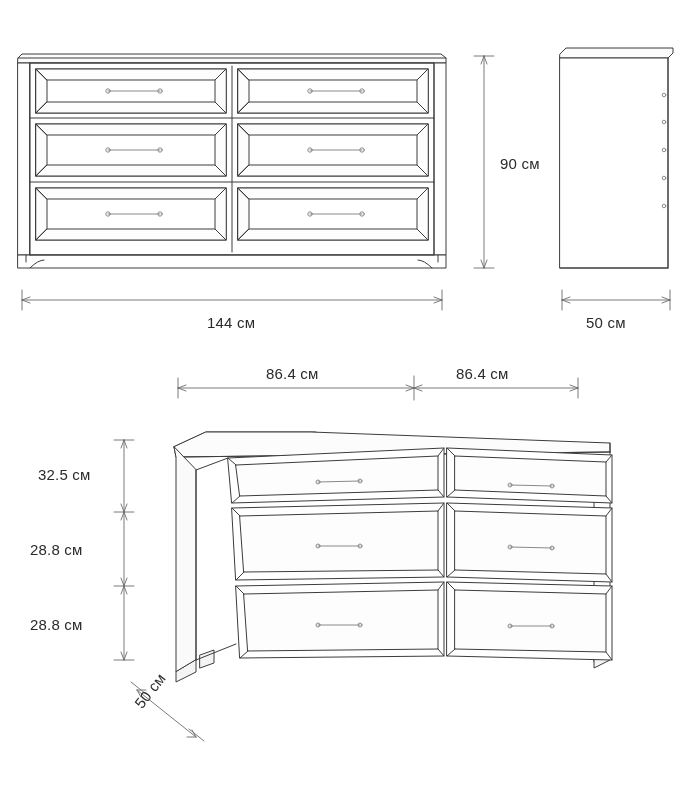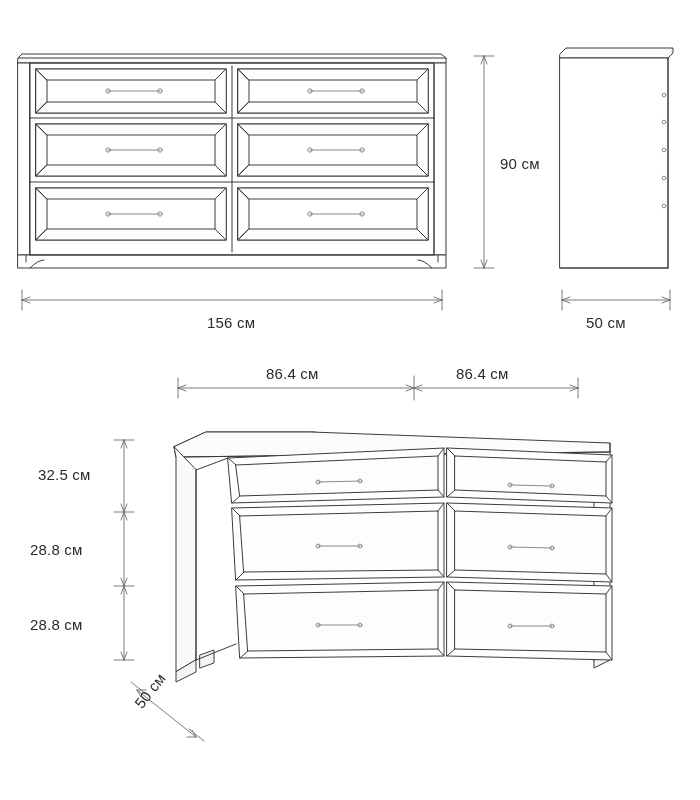--- a/index.html
+++ b/index.html
@@ -255,21 +255,21 @@
         <line x1="137" y1="690" x2="196" y2="737"></line>
         <line x1="131" y1="682" x2="146" y2="694"></line>
         <line x1="189" y1="729" x2="204" y2="741"></line>
         <path d="M137,690 L146,690 M137,690 L141,697 M196,737 L187,737 M196,737 L192,730"></path>
       </g>
     </g>
   </svg>
 
   <div class="dim-label" style="left:500px; top:155px;">90 см</div>
 
-  <div class="dim-label" style="left:207px; top:314px;">156 см</div>
+  <div class="dim-label" style="left:207px; top:314px;">144 см</div>
 
   <div class="dim-label" style="left:586px; top:314px;">50 см</div>
 
   <div class="dim-label" style="left:266px; top:365px;">86.4 см</div>
 
   <div class="dim-label" style="left:456px; top:365px;">86.4 см</div>
 
   <div class="dim-label" style="left:38px; top:466px;">32.5 см</div>
 
   <div class="dim-label" style="left:30px; top:541px;">28.8 см</div>

